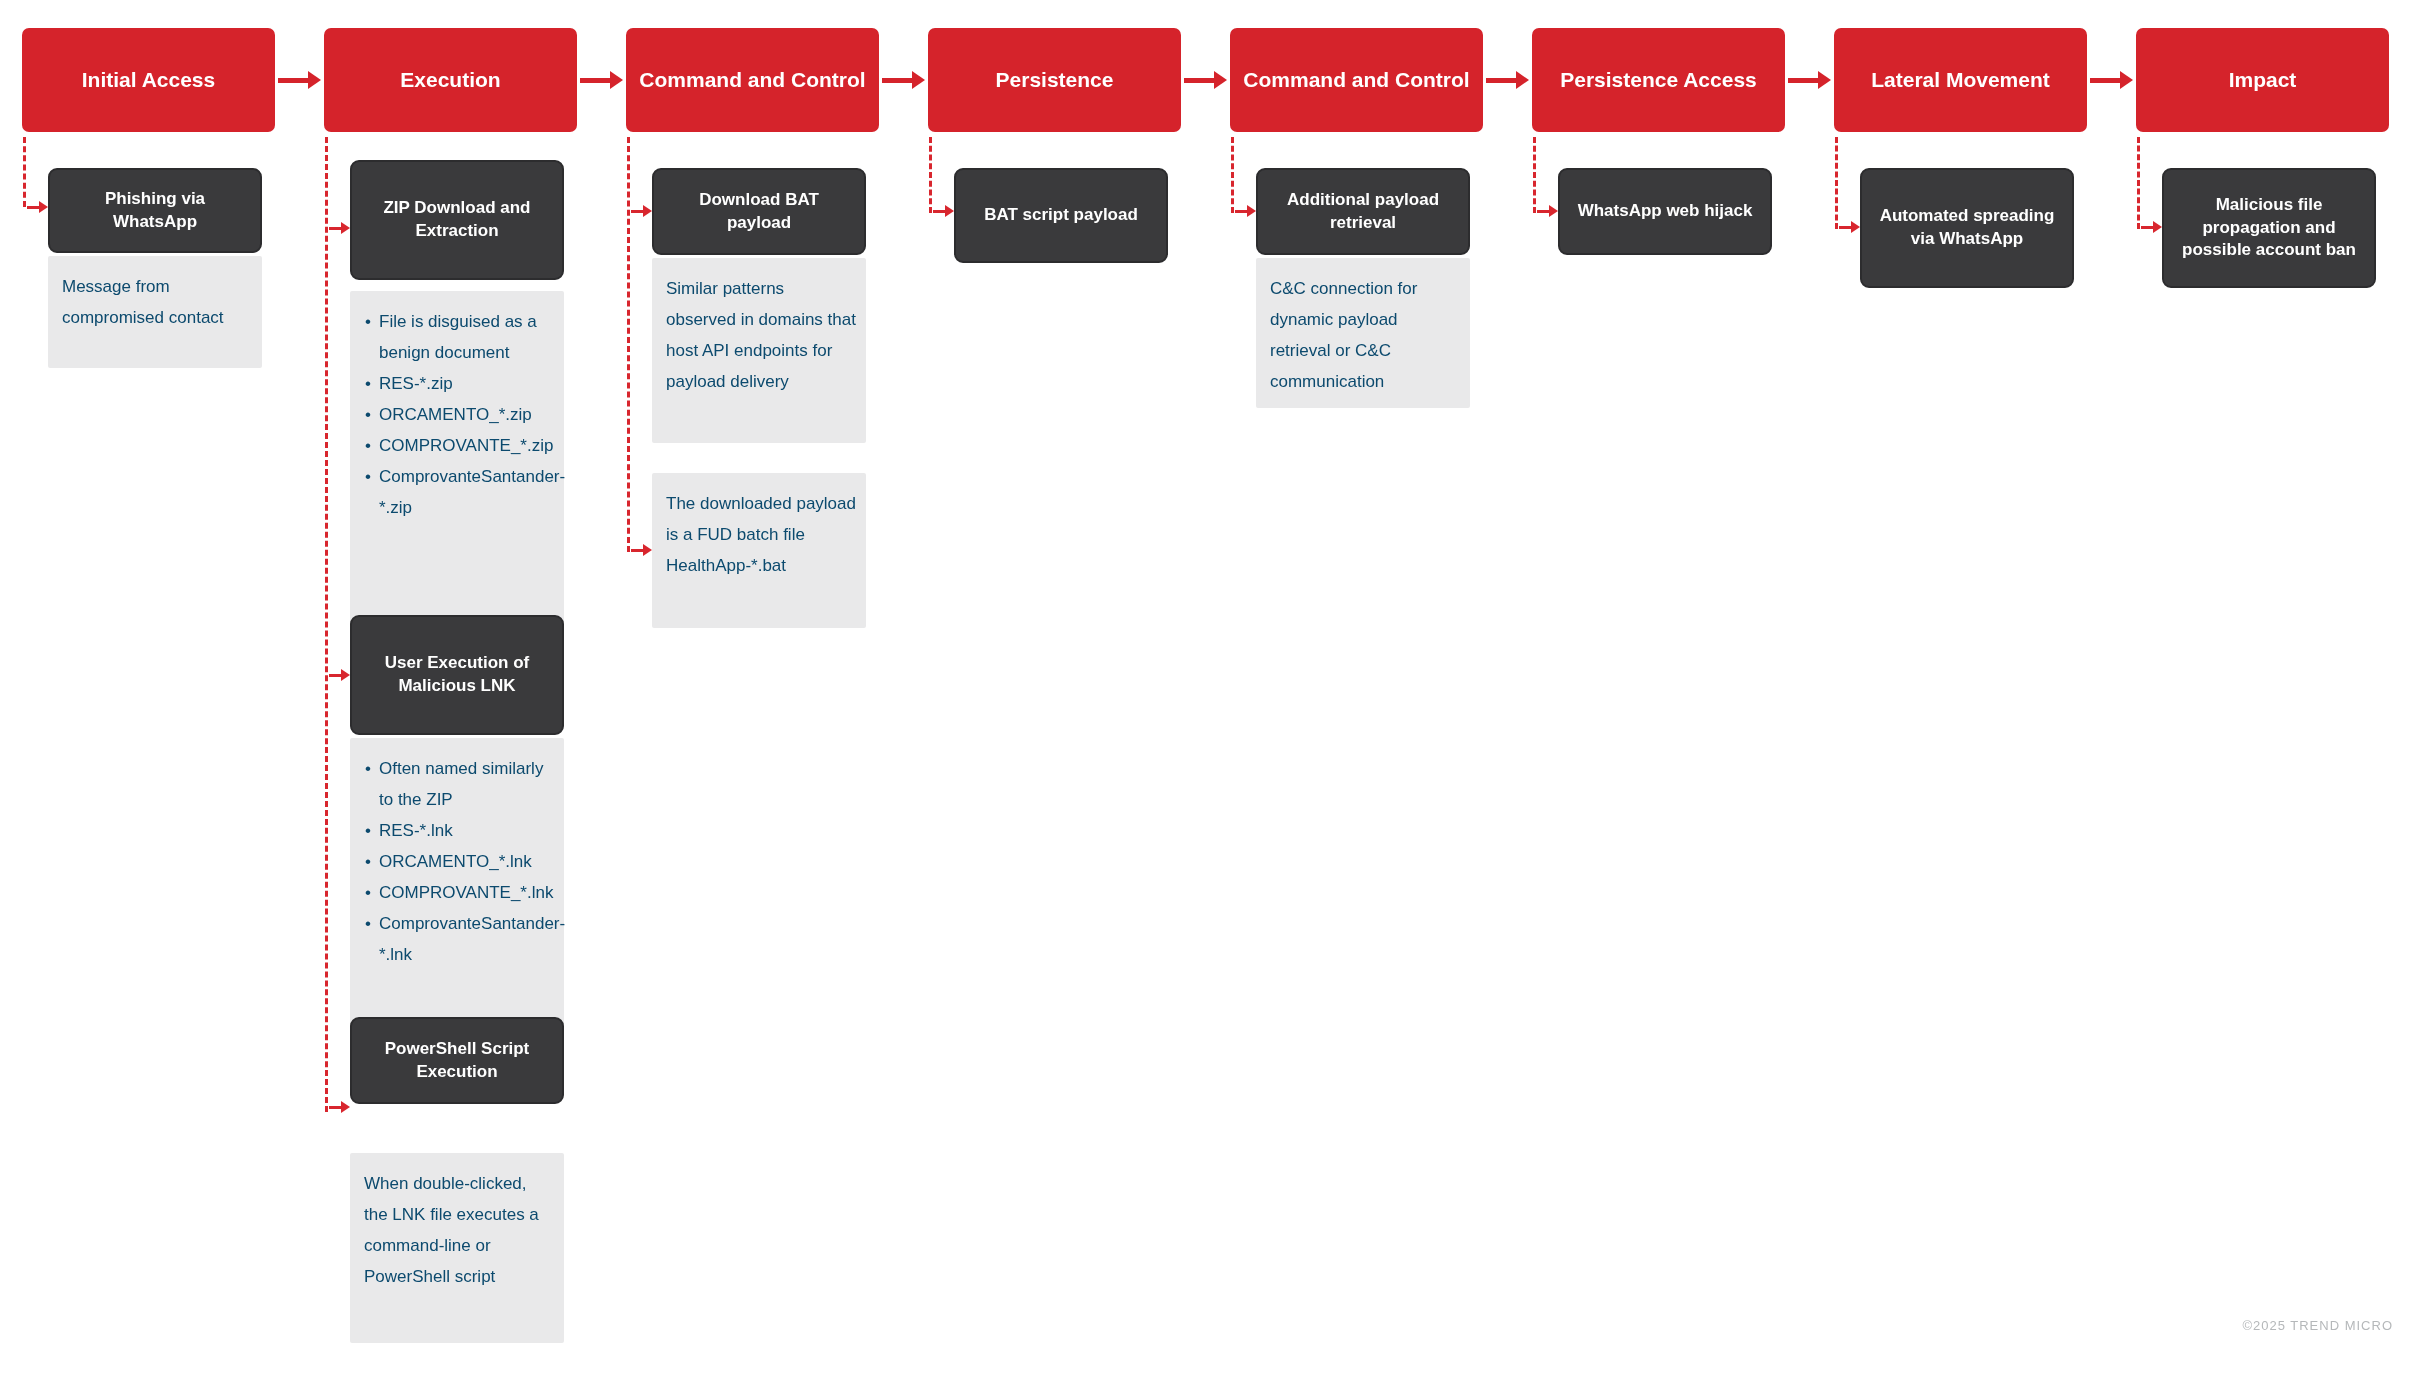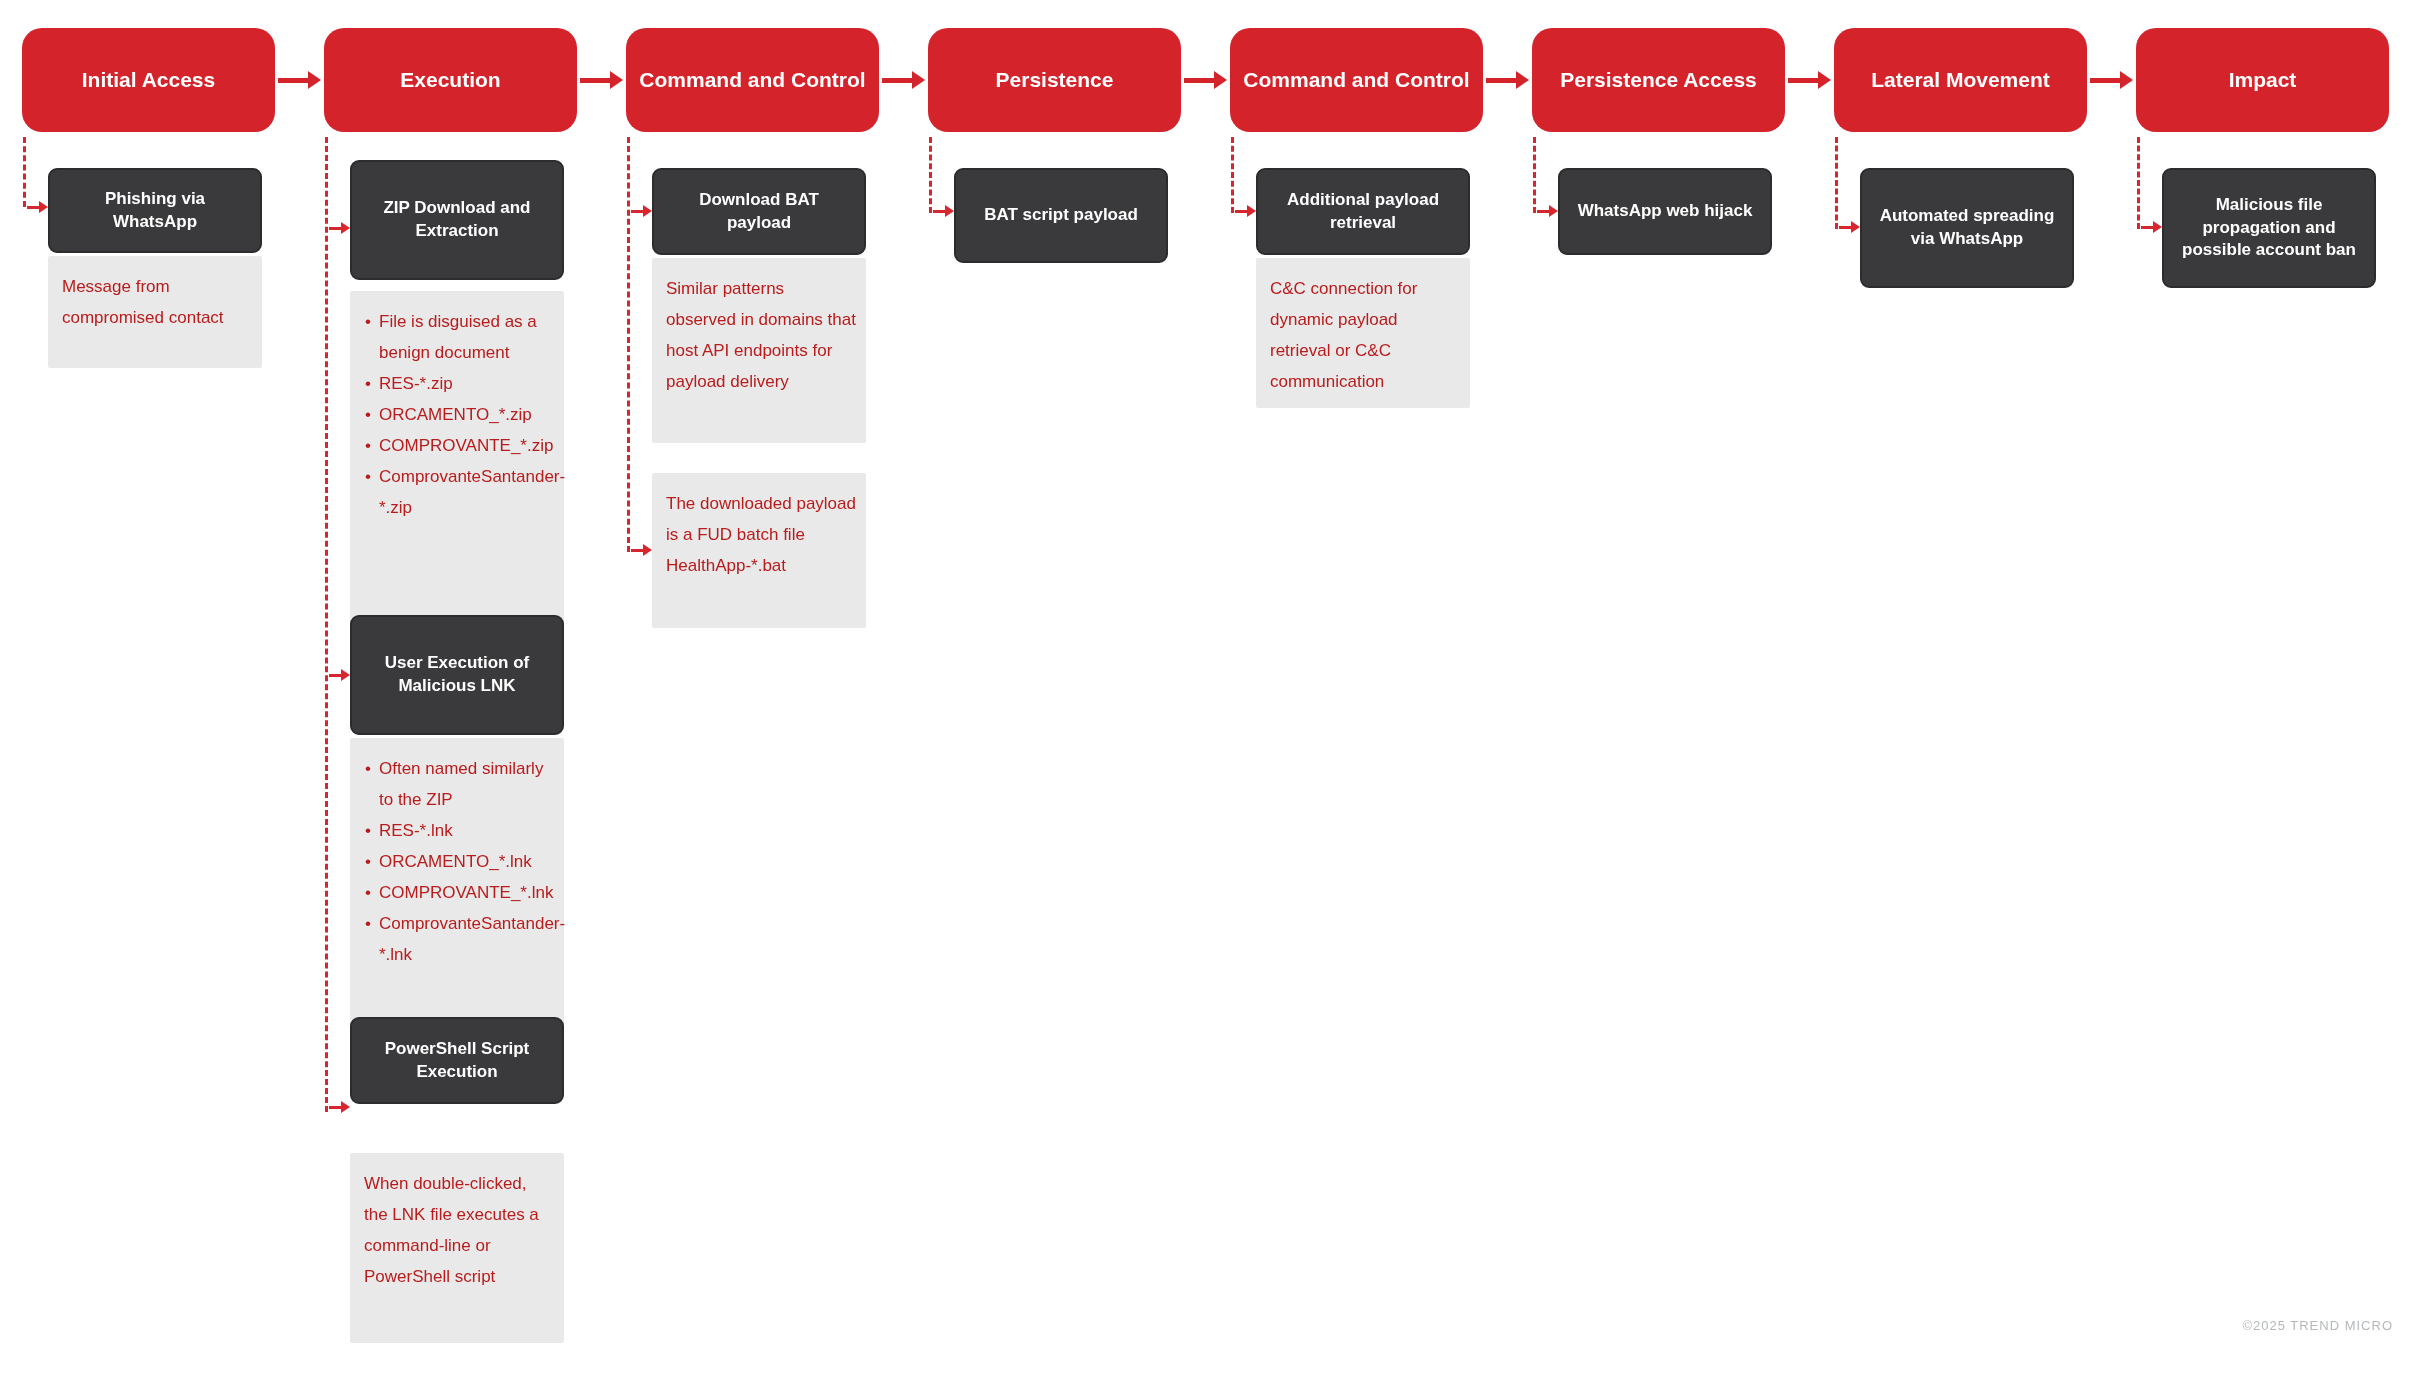--- a/index.html
+++ b/index.html
@@ -21,21 +21,21 @@
     height: 1397px;
   }
 
   .hdr {
     position: absolute;
     left: 0;
     top: 28px;
     width: 253px;
     height: 104px;
     background: #d5232b;
-    border-radius: 20px;
+    border-radius: 7px;
     color: #ffffff;
     font-size: 21px;
     font-weight: 700;
     display: flex;
     align-items: center;
     justify-content: center;
     text-align: center;
     line-height: 1.2;
   }
 
@@ -56,21 +56,21 @@
     line-height: 1.35;
     padding: 8px 12px;
     z-index: 2;
   }
 
   .light-box {
     position: absolute;
     left: 26px;
     width: 214px;
     background: #e9e9ea;
-    color: #b91c1c;
+    color: #0c4a6e;
     font-size: 17px;
     line-height: 31px;
     padding: 15px 10px 10px 14px;
     border-radius: 2px;
     z-index: 1;
   }
 
   .bullet {
     position: relative;
     padding-left: 15px;

